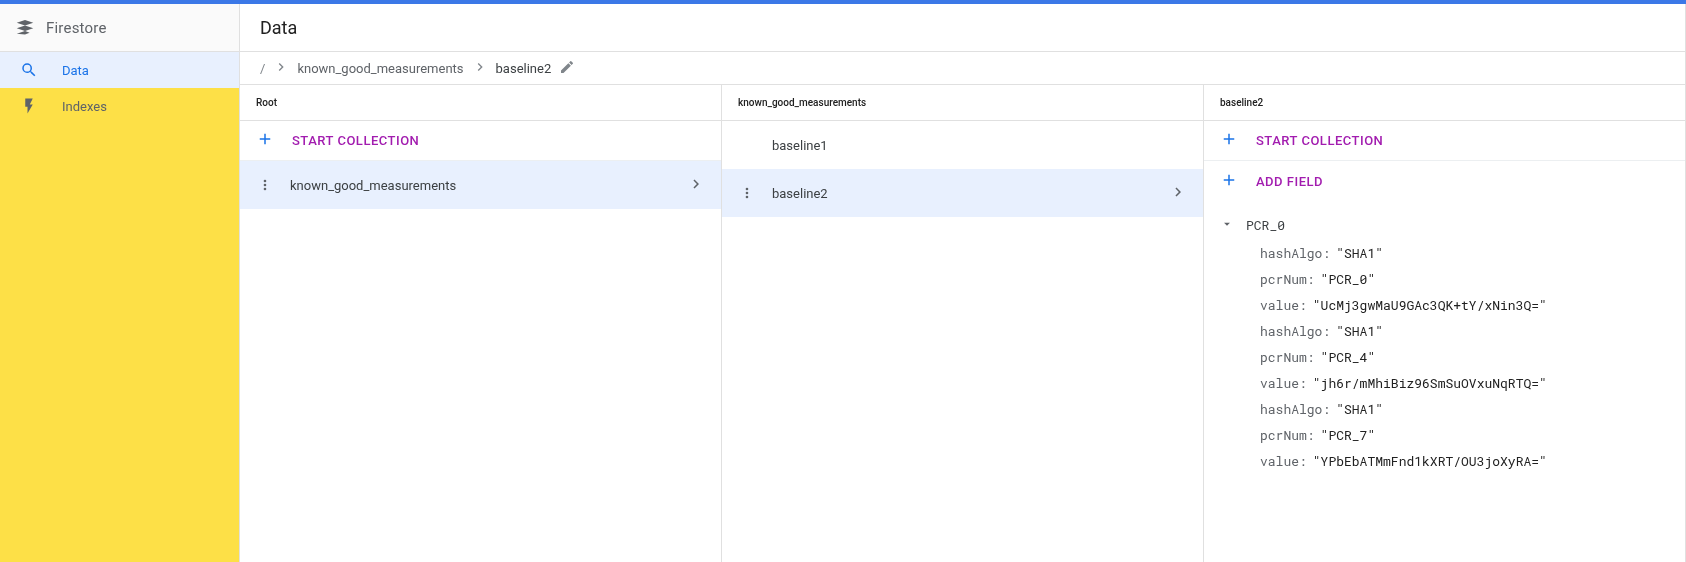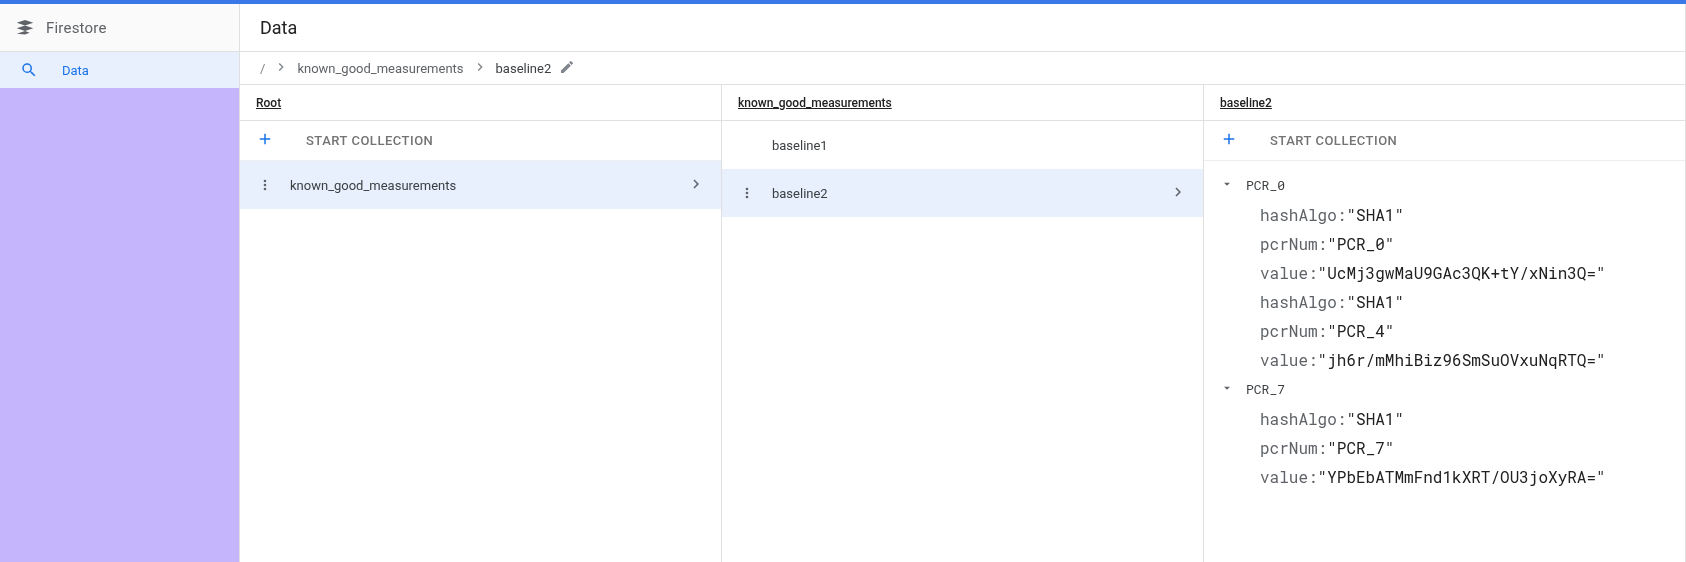--- a/index.html
+++ b/index.html
@@ -16,21 +16,21 @@
   .app {
     display: flex;
     width: 100%;
     height: 100%;
     border-top: 4px solid #3b78e7;
   }
   
   .sidebar {
     width: 240px;
     flex: 0 0 240px;
-    background: #c4b5fd;
+    background: #fde047;
     border-right: 1px solid #e0e0e0;
     display: flex;
     flex-direction: column;
   }
   .brand {
     height: 48px;
     display: flex;
     align-items: center;
     gap: 14px;
     padding: 0 14px;
@@ -110,33 +110,32 @@
     flex-direction: column;
   }
   .panel:last-child { border-right: none; }
 
   .panel-header {
     height: 36px;
     display: flex;
     align-items: center;
     padding: 0 16px;
     border-bottom: 1px solid #e0e0e0;
-    font-size: 12px;
+    font-size: 10px;
     font-weight: 500;
     color: #212121;
-    text-decoration: underline;
   }
   .action-row {
     height: 40px;
     display: flex;
     align-items: center;
-    gap: 32px;
+    gap: 18px;
     padding: 0 16px;
     border-bottom: 1px solid #eceff1;
-    color: #737373;
+    color: #a21caf;
     font-size: 13px;
     font-weight: 500;
     letter-spacing: .5px;
     cursor: pointer;
   }
   .action-row .plus svg { fill: #1a73e8; }
 
   .list {
     flex: 1;
     overflow-y: auto;
@@ -164,24 +163,24 @@
   .fields { flex:1; overflow-y:auto; padding-bottom: 8px; margin-top: 9px;}
   .map-row {
     display:flex; align-items:center; gap:12px;
     padding: 6px 16px;
     font-size: 13px;
     color: #3c4043;
   }
   .map-row .tri svg { fill: #5f6368; }
   .map-name { font-family: "Roboto Mono", Menlo, monospace; font-size: 13px; }
   .kv-row {
-    display:flex; align-items:center; 
+    display:flex; align-items:center; gap:6px;
     padding: 4px 16px 4px 56px;
     font-family: "Roboto Mono", Menlo, monospace;
-    font-size: 16px;
+    font-size: 13px;
   }
   .kv-key { color: #5f6368; }
   .kv-val { color: #212121; }
 
   .icon18 { width: 18px; height: 18px; }
 </style>
 </head>
 <body>
 
 <div class="app">
@@ -200,20 +199,28 @@
 
     <div class="nav-item active">
       <span class="nav-icon">
         <svg viewBox="0 0 24 24" width="18" height="18">
             <path d="M15.5 14h-.79l-.28-.27A6.471 6.471 0 0016 9.5 6.5 6.5 0 109.5 16a6.47 6.47 0 004.23-1.57l.27.28v.79l5 4.99L20.49 19l-4.99-5zM9.5 14A4.5 4.5 0 119.5 5a4.5 4.5 0 010 9z"></path>
           </svg>
       </span>
       <span>Data</span>
     </div>
 
+    <div class="nav-item">
+      <span class="nav-icon">
+        <svg viewBox="0 0 24 24" width="18" height="18">
+            <path d="M7 2v11h3v9l7-12h-4l4-8z"></path>
+          </svg>
+      </span>
+      <span>Indexes</span>
+    </div>
   </div>
 
   <div class="main">
 
     <div class="page-title-bar">
       <span class="page-title">Data</span>
     </div>
 
     <div class="breadcrumb">
       <span class="slash">/</span>
@@ -288,20 +295,28 @@
       <div class="panel">
         <div class="panel-header">baseline2</div>
         <div class="action-row">
           <span class="plus">
             <svg viewBox="0 0 24 24" width="18" height="18">
                 <path d="M19 13h-6v6h-2v-6H5v-2h6V5h2v6h6v2z"></path>
               </svg>
           </span>
           <span>START COLLECTION</span>
         </div>
+        <div class="action-row" style="border-bottom:none;">
+          <span class="plus">
+            <svg viewBox="0 0 24 24" width="18" height="18">
+                <path d="M19 13h-6v6h-2v-6H5v-2h6V5h2v6h6v2z"></path>
+              </svg>
+          </span>
+          <span>ADD FIELD</span>
+        </div>
         <div class="fields">
             <div class="map-row">
               <span class="tri"><svg viewBox="0 0 24 24" width="14" height="14">
                   <path d="M7 10l5 5 5-5z"></path>
                 </svg></span>
               <span class="map-name">PCR_0</span>
             </div>
             <div class="kv-row">
               <span class="kv-key">hashAlgo: </span>
               <span class="kv-val">"SHA1"</span>
@@ -319,26 +334,20 @@
               <span class="kv-val">"SHA1"</span>
             </div>
             <div class="kv-row">
               <span class="kv-key">pcrNum: </span>
               <span class="kv-val">"PCR_4"</span>
             </div>
             <div class="kv-row">
               <span class="kv-key">value: </span>
               <span class="kv-val">"jh6r/mMhiBiz96SmSuOVxuNqRTQ="</span>
             </div>
-            <div class="map-row">
-              <span class="tri"><svg viewBox="0 0 24 24" width="14" height="14">
-                  <path d="M7 10l5 5 5-5z"></path>
-                </svg></span>
-              <span class="map-name">PCR_7</span>
-            </div>
             <div class="kv-row">
               <span class="kv-key">hashAlgo: </span>
               <span class="kv-val">"SHA1"</span>
             </div>
             <div class="kv-row">
               <span class="kv-key">pcrNum: </span>
               <span class="kv-val">"PCR_7"</span>
             </div>
             <div class="kv-row">
               <span class="kv-key">value: </span>

